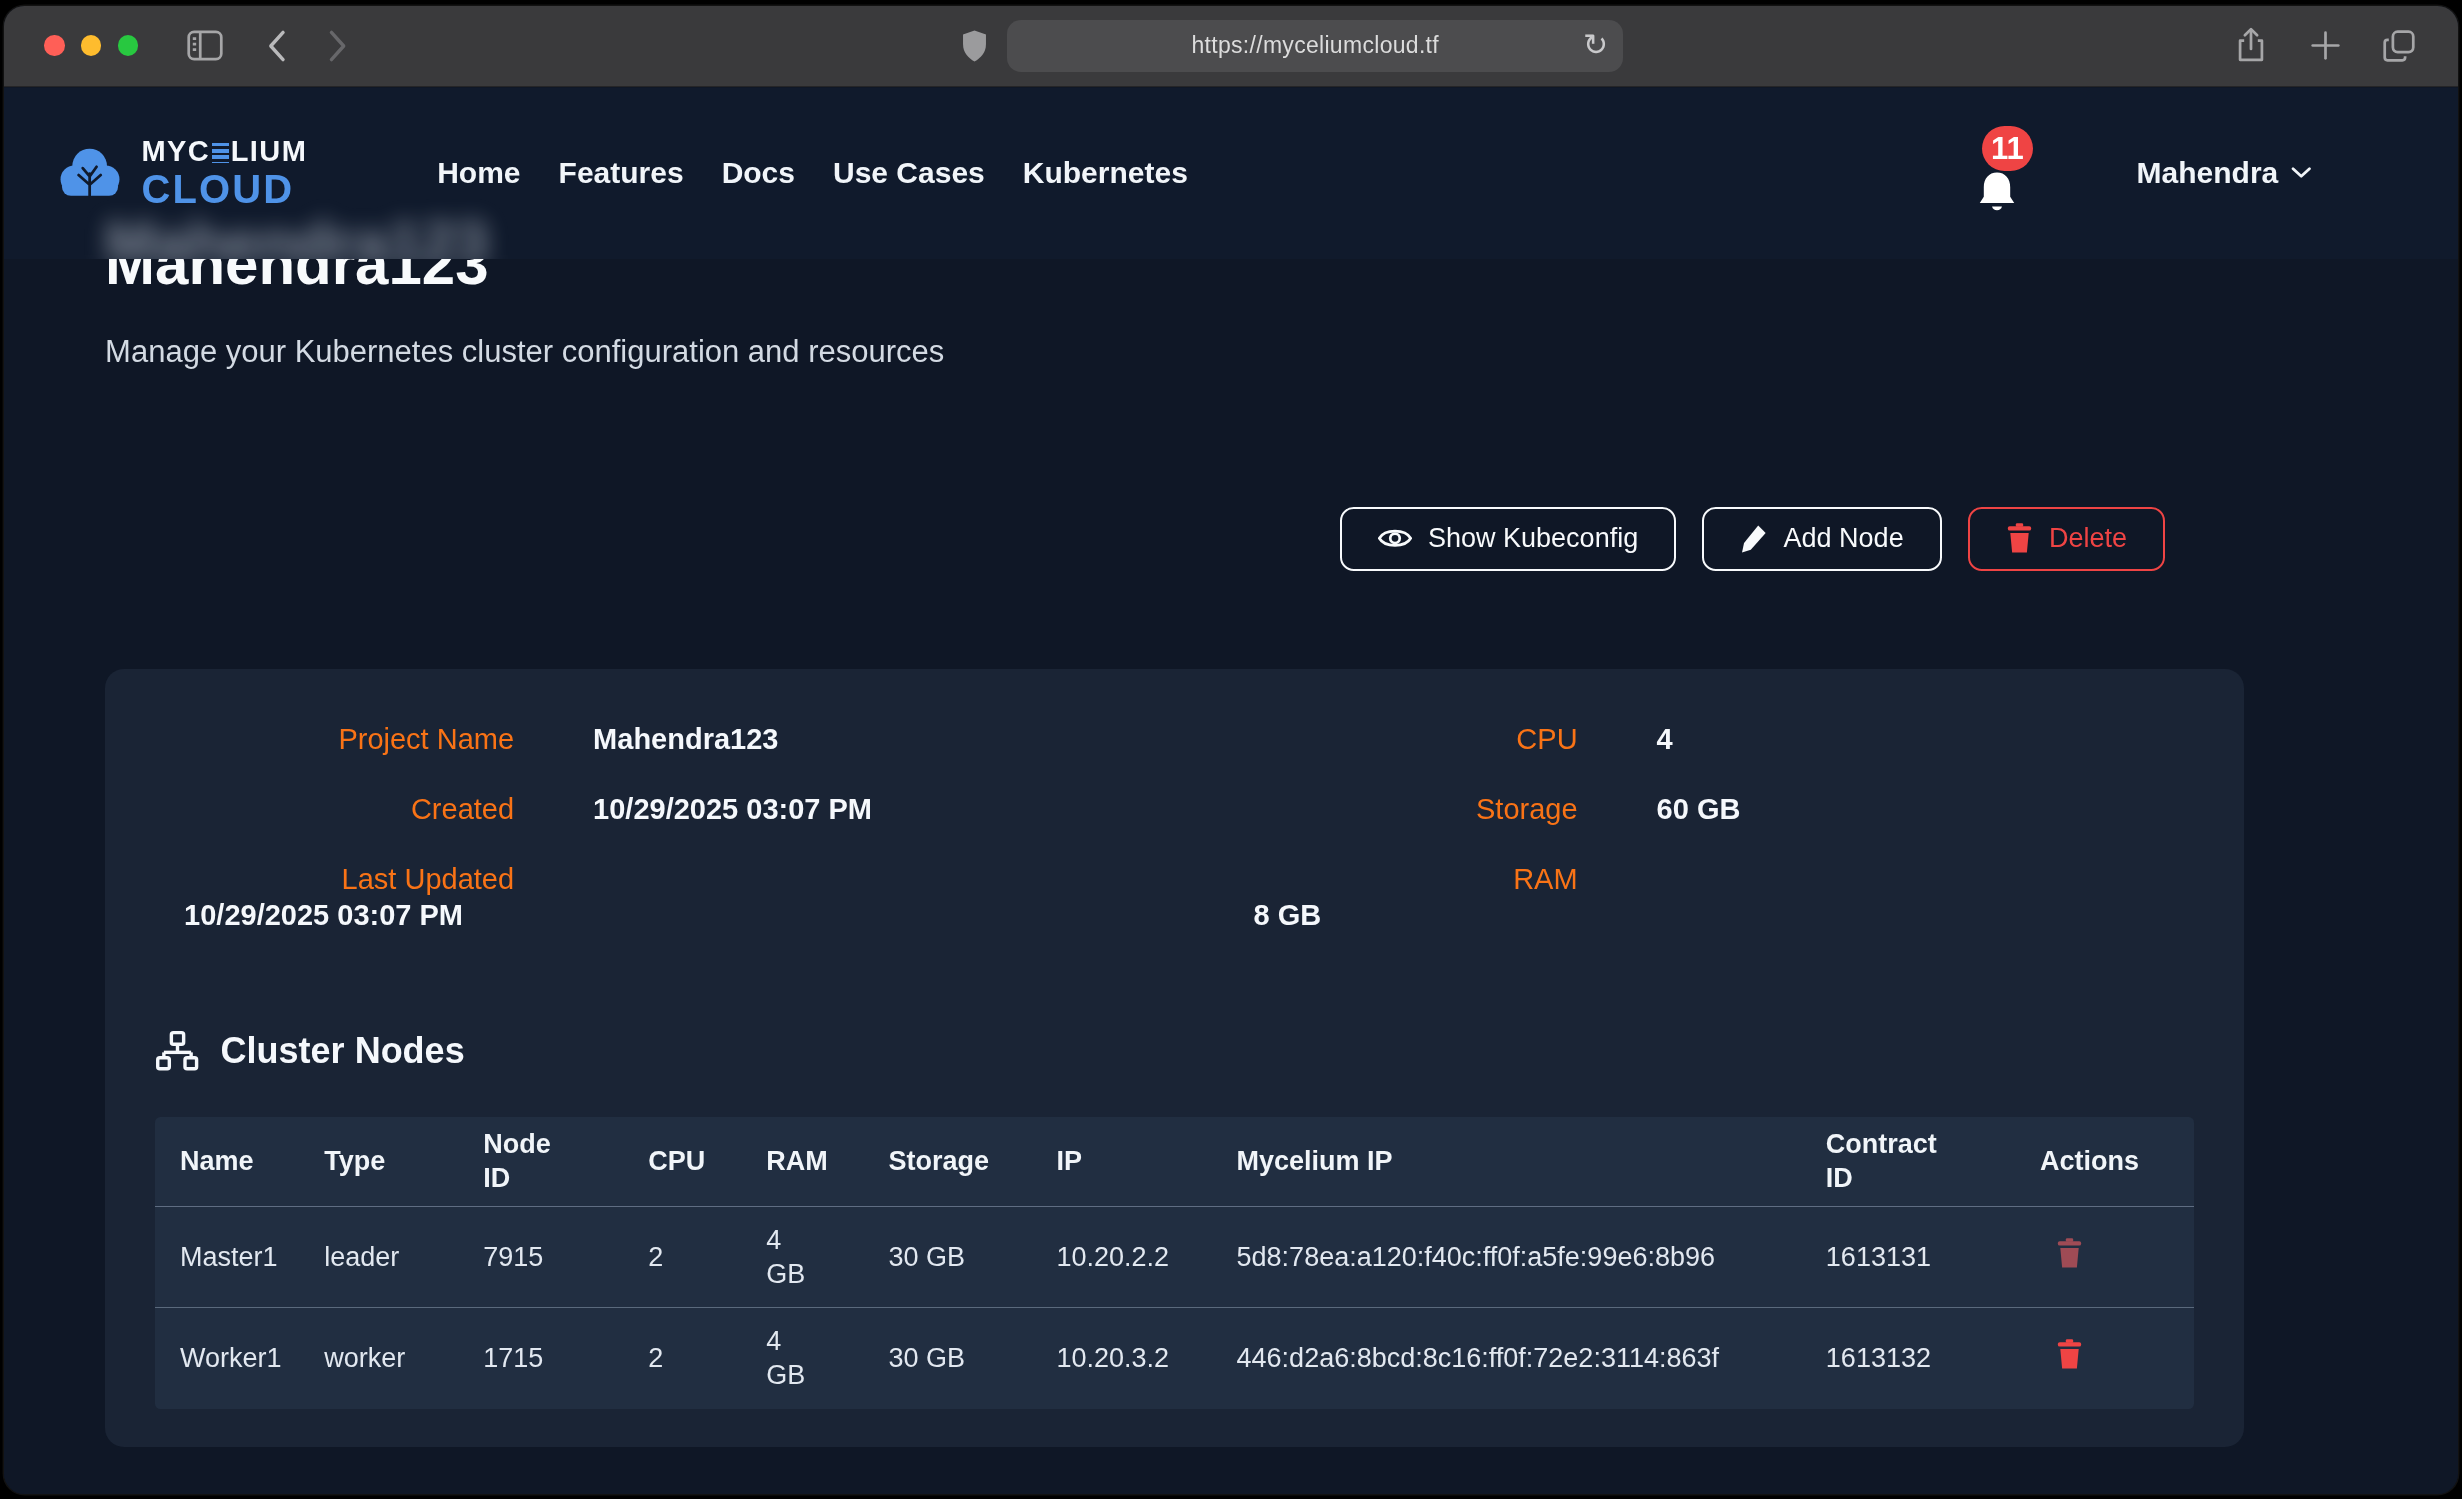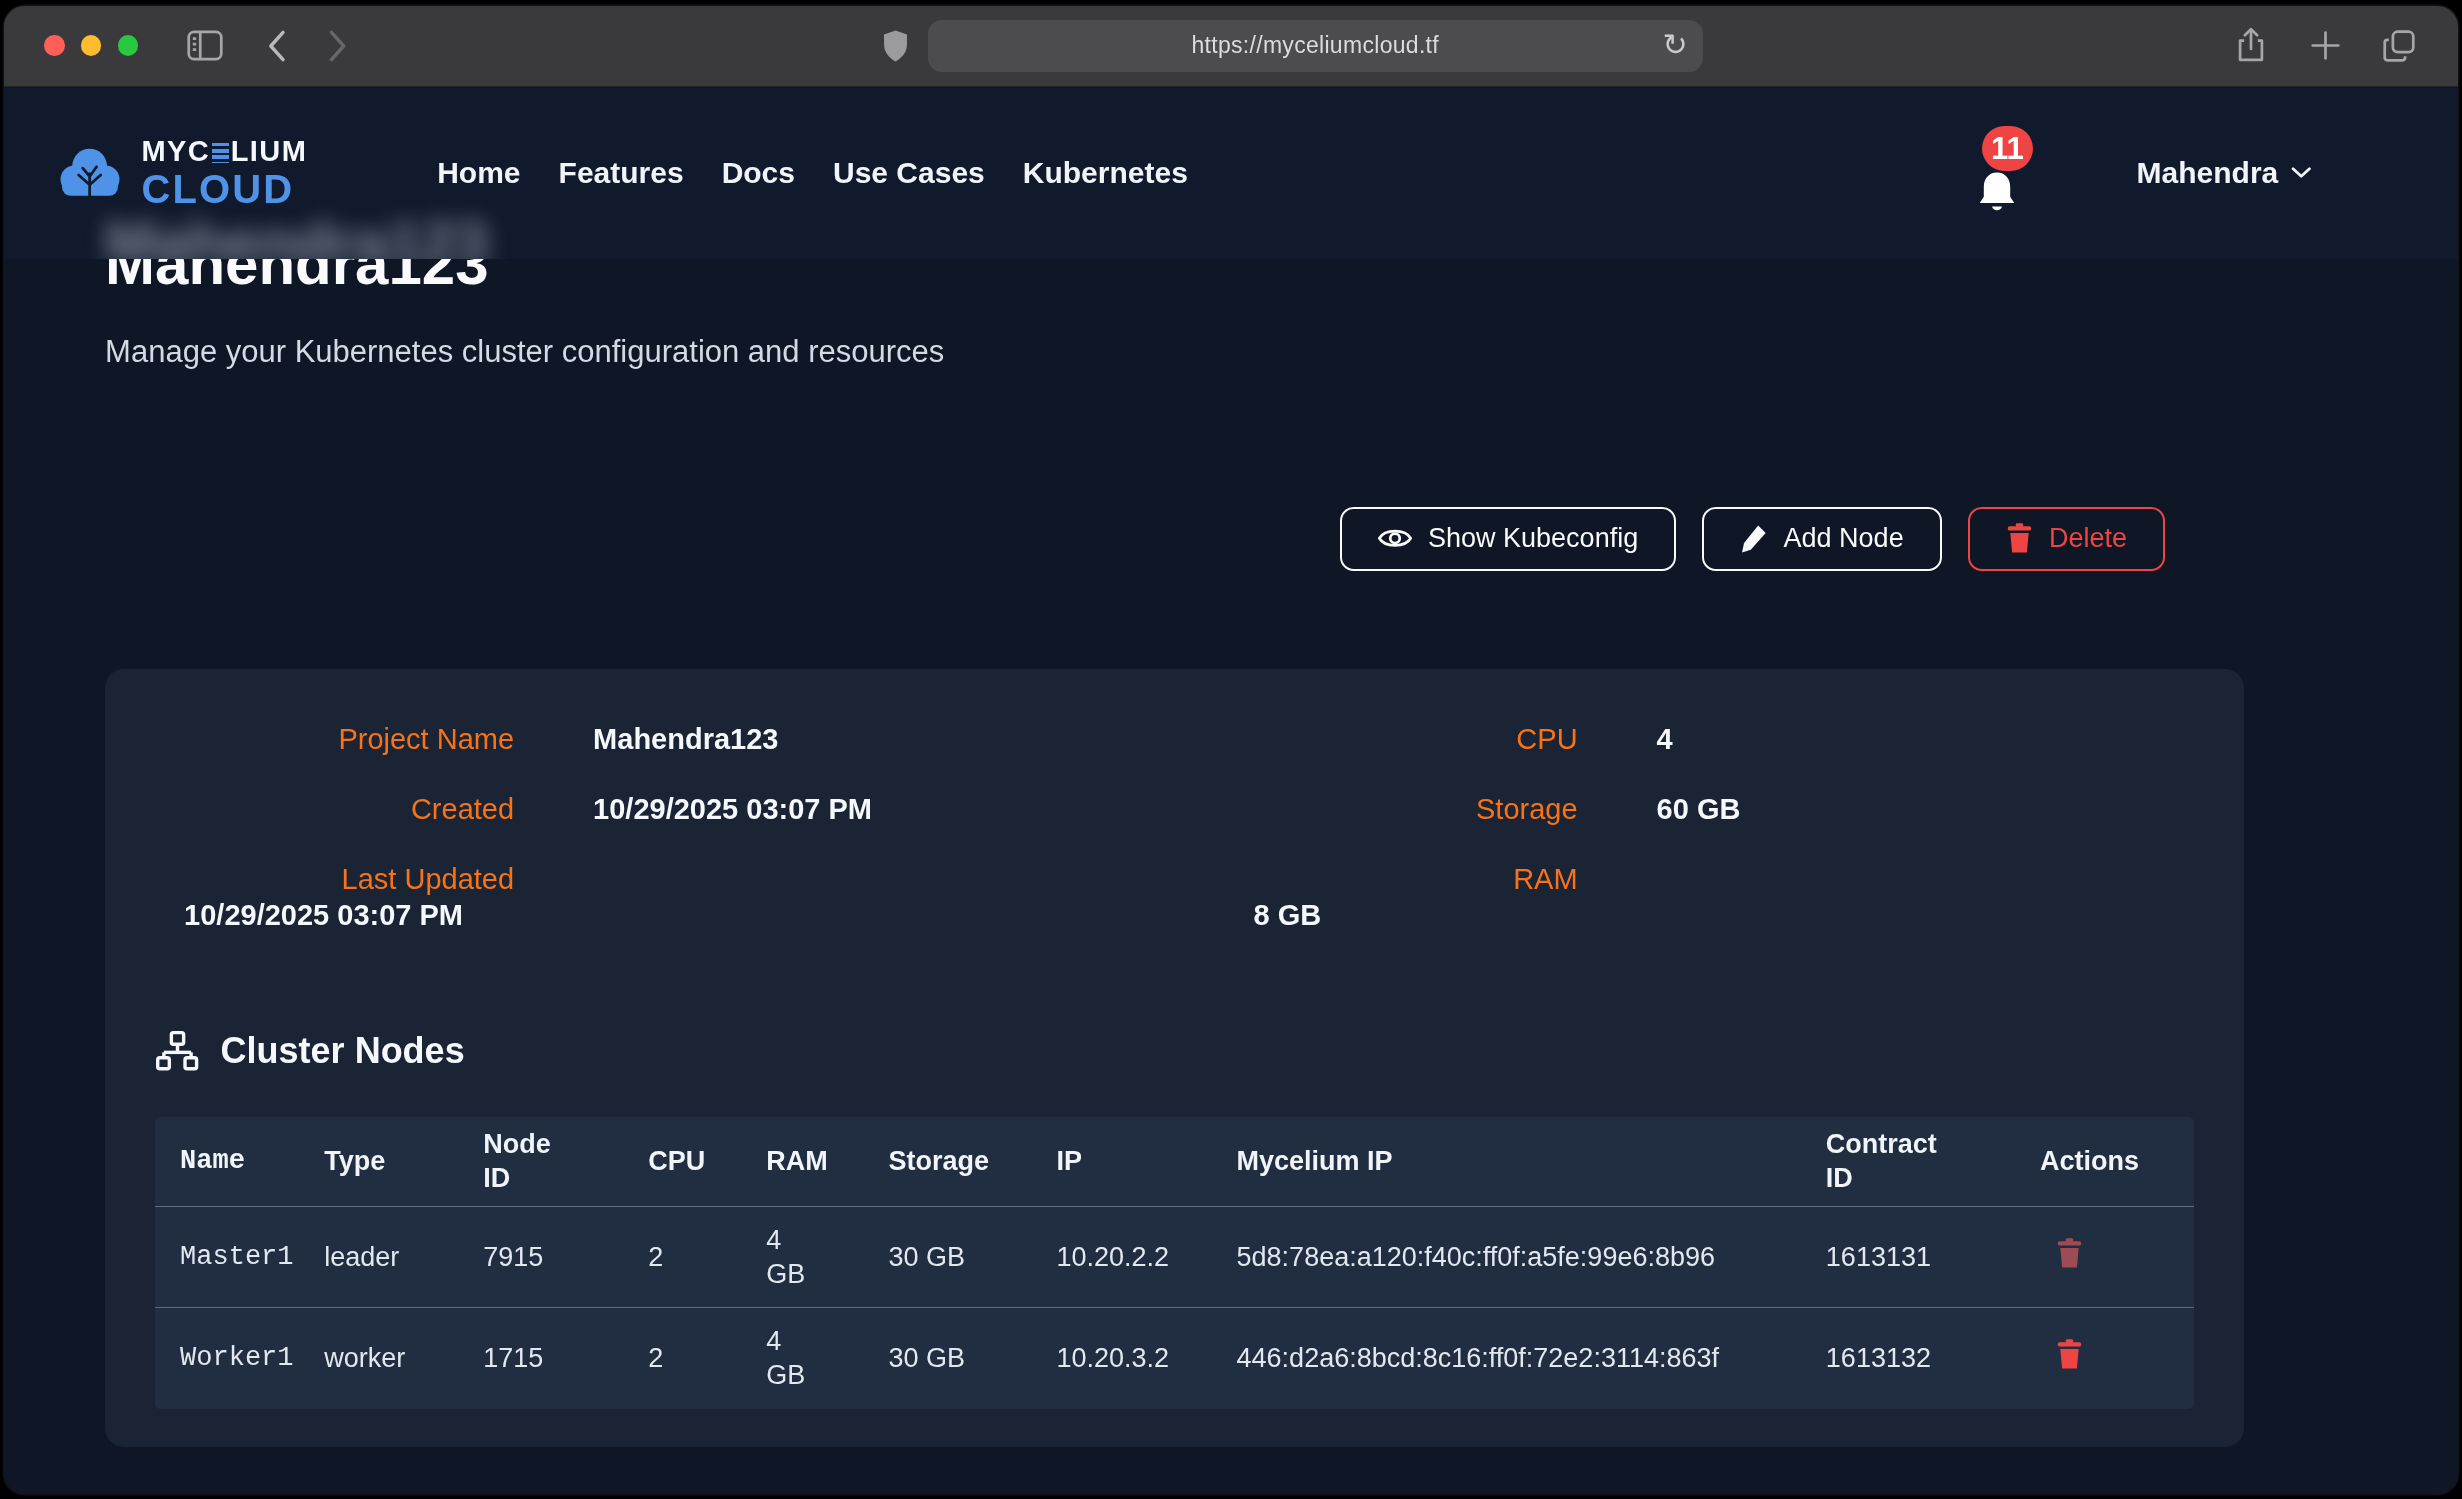--- a/index.html
+++ b/index.html
@@ -13,21 +13,21 @@
 
   
   .toolbar { position:relative; height:81px; background:#3a3a3c;
              border-bottom:1.4px solid rgba(0,0,0,0.35);
              display:flex; align-items:center; }
   .traffic { display:flex; gap:16.4px; margin-left:40px; }
   .light { width:20.5px; height:20.5px; border-radius:50%; }
   .light.red{background:#ff5f57;} .light.yellow{background:#febc2e;} .light.green{background:#28c840;}
   .tb-icon { display:flex; align-items:center; justify-content:center; }
   .spacer { flex:1; }
-  .urlbar { width:775px; height:52px; background:#4c4c4e; border-radius:14px;
+  .urlbar { width:616px; height:52px; background:#4c4c4e; border-radius:14px;
             display:flex; align-items:center; position:relative; margin-left:19px; }
   .urlbar .url-text { flex:1; text-align:center; font-size:23px; color:#dcdcdc; letter-spacing:0.3px; }
   .reload { position:absolute; right:15px; top:50%; transform:translateY(-54%);
             font-size:30px; color:#c9c9cb; line-height:1; }
 
   
   .page { position:absolute; top:82px; left:0; right:0; bottom:0;
           background:#0f1726; overflow:hidden; }
 
   .site-navbar { position:absolute; top:0; left:0; right:0; height:171px;
@@ -78,21 +78,21 @@
 
   .cluster-heading { margin-top:97px; margin-left:50px; display:flex; align-items:center; gap:20.5px; }
   .cluster-heading-text { font-size:36px; font-weight:700; color:#f5f8fc; }
 
   .table-wrap { margin:45px 50px 0 50px; background:#212e41; border-radius:5.5px; }
   table { width:100%; border-collapse:collapse; table-layout:fixed; }
   col.c-name{width:169px;} col.c-type{width:159px;} col.c-nodeid{width:165px;}
   col.c-cpu{width:118px;} col.c-ram{width:122px;} col.c-storage{width:168px;}
   col.c-ip{width:180px;} col.c-myc{width:589px;} col.c-contract{width:214px;} col.c-actions{width:154px;}
   th, td { text-align:left; vertical-align:middle; padding-right:24.6px; }
-  th:first-child, td:first-child { padding-left:25px;font-family:Liberation Mono, monospace; }
+  th:first-child, td:first-child { padding-left:25px; }
   thead tr { height:90px; border-bottom:1.4px solid rgba(148,163,184,0.55); }
   th { font-size:27px; font-weight:700; color:#f1f5f9; line-height:34px; }
   tbody tr { height:101px; }
   tbody tr.divided { border-bottom:1.4px solid rgba(148,163,184,0.5); }
   td { font-size:27px; color:#e2e8f0; line-height:34px; }
   .narrow-hdr { display:inline-block; max-width:89px; }
   .narrow-hdr.contract { max-width:130px; }
   .narrow-val { display:inline-block; max-width:48px; }
   td.myc { word-break:break-all; }
   .trash-btn { background:none; border:none; cursor:pointer; padding:0; margin-left:16.4px; display:inline-flex; }

